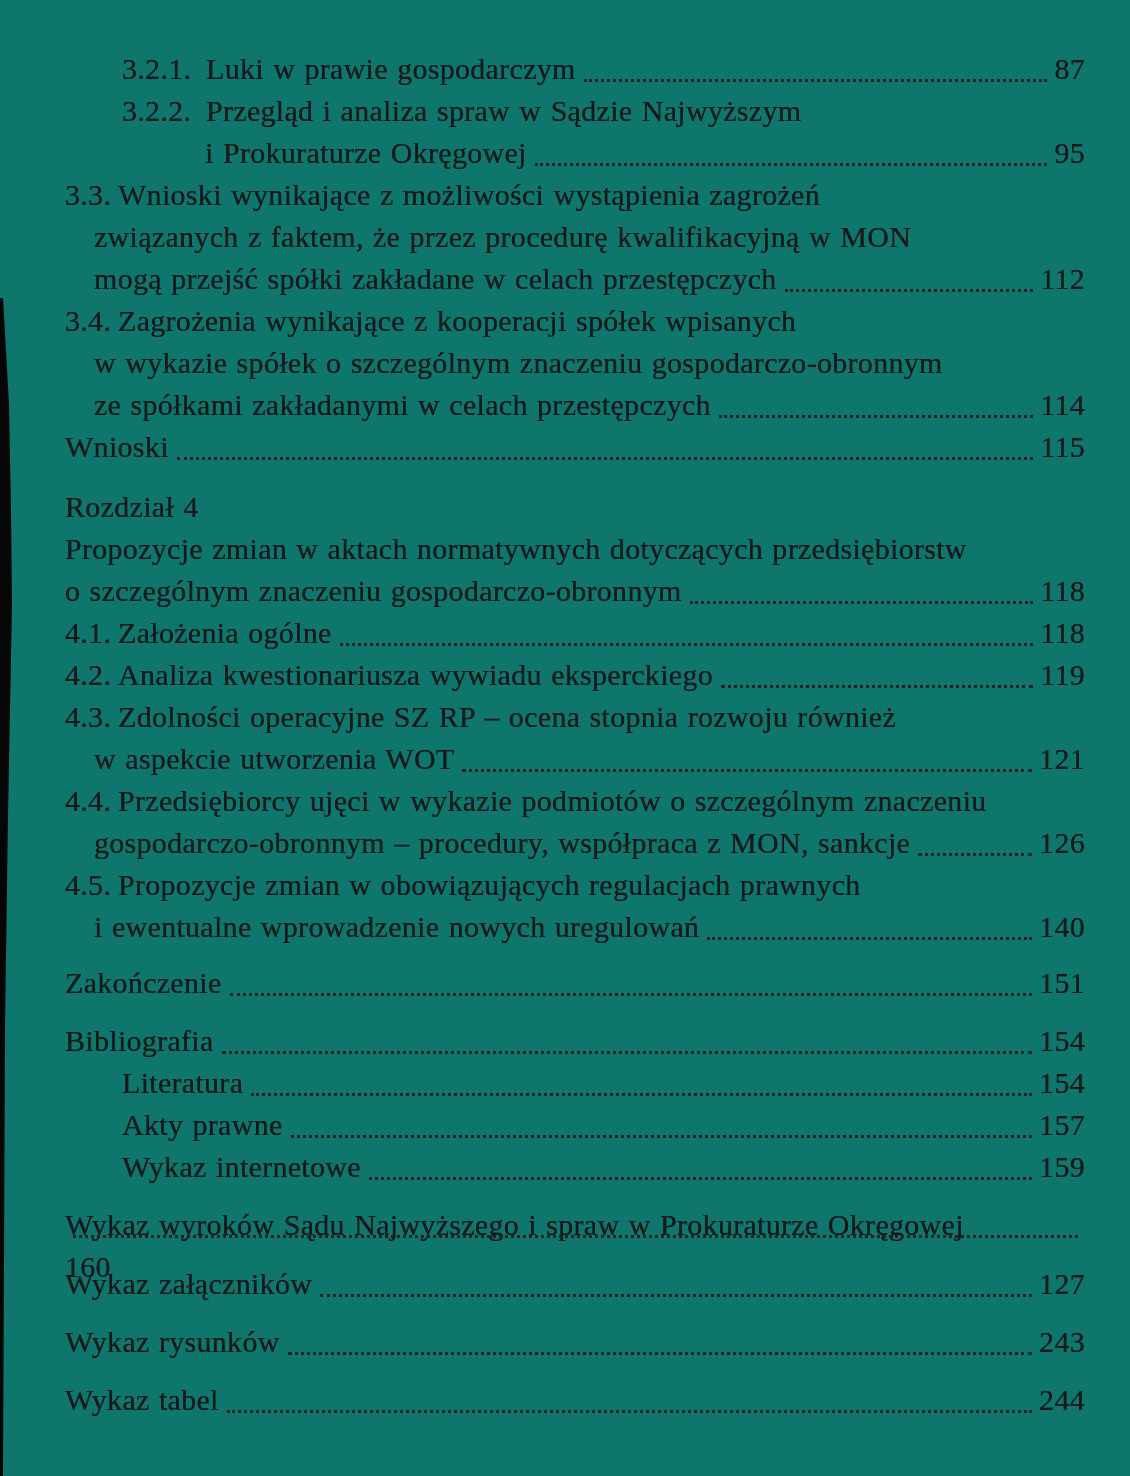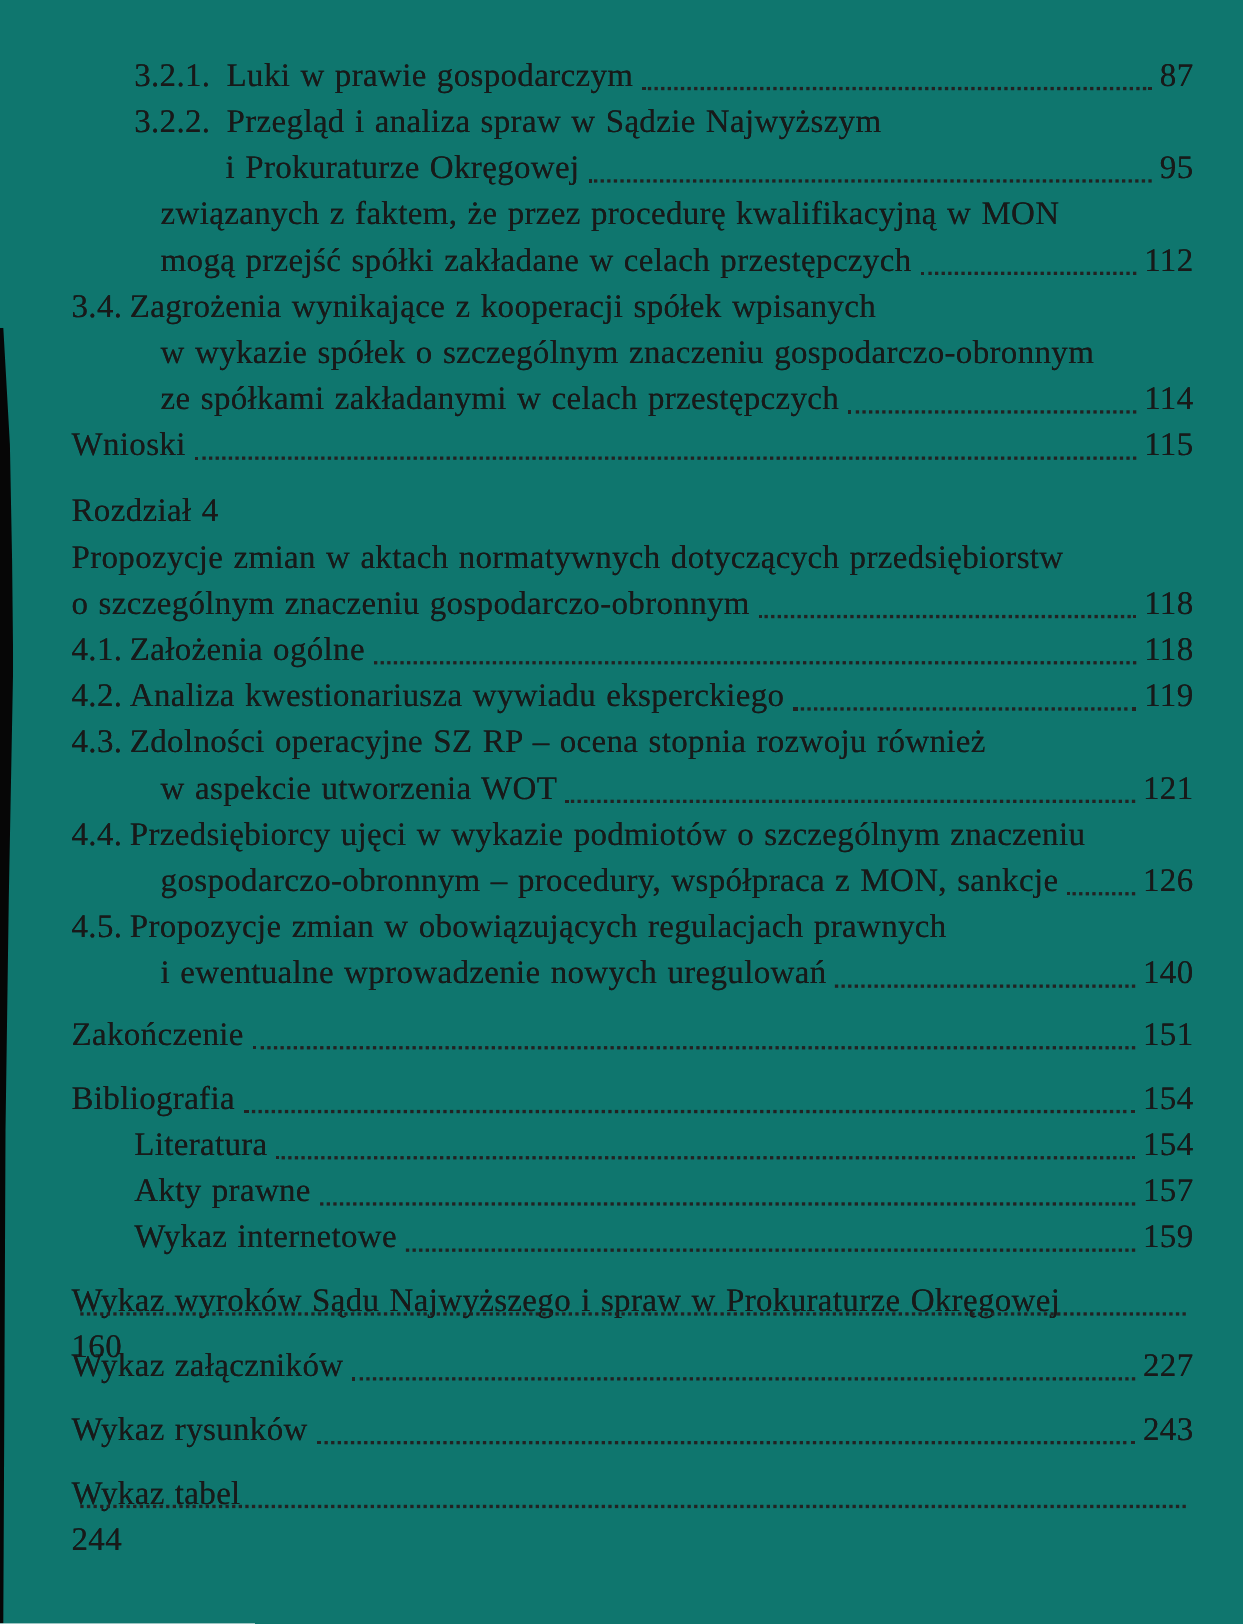--- a/index.html
+++ b/index.html
@@ -44,21 +44,21 @@
     line-height: 42px;
     font-size: 30px;
     letter-spacing: 0.3px;
     word-spacing: 1.5px;
     white-space: nowrap;
     text-shadow: 0 0 0.6px rgba(10,10,10,0.75);
   }
   .row .num   { flex: 0 0 auto; }
   .row.ind0   { padding-left: 65px; }
   .row.ind1   { padding-left: 122px; }
-  .row.ind2   { padding-left: 118px; margin-left: 28px; }
+  .row.ind2   { padding-left: 94px; }
   .row.ind3   { padding-left: 205px; }
   .row.ind0 .num { width: 53px; }
   .row.ind1 .num { width: 84px; }
   .row .txt   { flex: 0 1 auto; }
   .leader {
     flex: 1 1 10px;
     min-width: 10px;
     align-self: stretch;
     position: relative;
     margin: 0 7px 0 8px;
@@ -90,20 +90,24 @@
       </div>
       <div class="row ind1">
         <span class="num">3.2.2.</span>
         <span class="txt">Przegląd i analiza spraw w Sądzie Najwyższym</span>
       </div>
       <div class="row ind3">
         <span class="txt">i Prokuraturze Okręgowej</span>
         <span class="leader"></span>
         <span class="pg">95</span>
       </div>
+      <div class="row ind0">
+        <span class="num">3.3.</span>
+        <span class="txt">Wnioski wynikające z możliwości wystąpienia zagrożeń</span>
+      </div>
       <div class="row ind2">
         <span class="txt">związanych z faktem, że przez procedurę kwalifikacyjną w MON</span>
       </div>
       <div class="row ind2">
         <span class="txt">mogą przejść spółki zakładane w celach przestępczych</span>
         <span class="leader"></span>
         <span class="pg">112</span>
       </div>
       <div class="row ind0">
         <span class="num">3.4.</span>
@@ -198,26 +202,26 @@
         <span class="pg">159</span>
       </div>
       <div class="row ind0" style="margin-top: 16px; flex-direction: column;">
         <span class="txt">Wykaz wyroków Sądu Najwyższego i spraw w Prokuraturze Okręgowej</span>
         <span class="leader"></span>
         <span class="pg">160</span>
       </div>
       <div class="row ind0" style="margin-top: 17px;">
         <span class="txt">Wykaz załączników</span>
         <span class="leader"></span>
-        <span class="pg">227</span>
+        <span class="pg">127</span>
       </div>
       <div class="row ind0" style="margin-top: 16px;">
         <span class="txt">Wykaz rysunków</span>
         <span class="leader"></span>
         <span class="pg">243</span>
       </div>
-      <div class="row ind0" style="margin-top: 16px; flex-direction: column;">
+      <div class="row ind0" style="margin-top: 16px;">
         <span class="txt">Wykaz tabel</span>
         <span class="leader"></span>
         <span class="pg">244</span>
       </div>
     </section>
 </main>
 
 </body></html>

